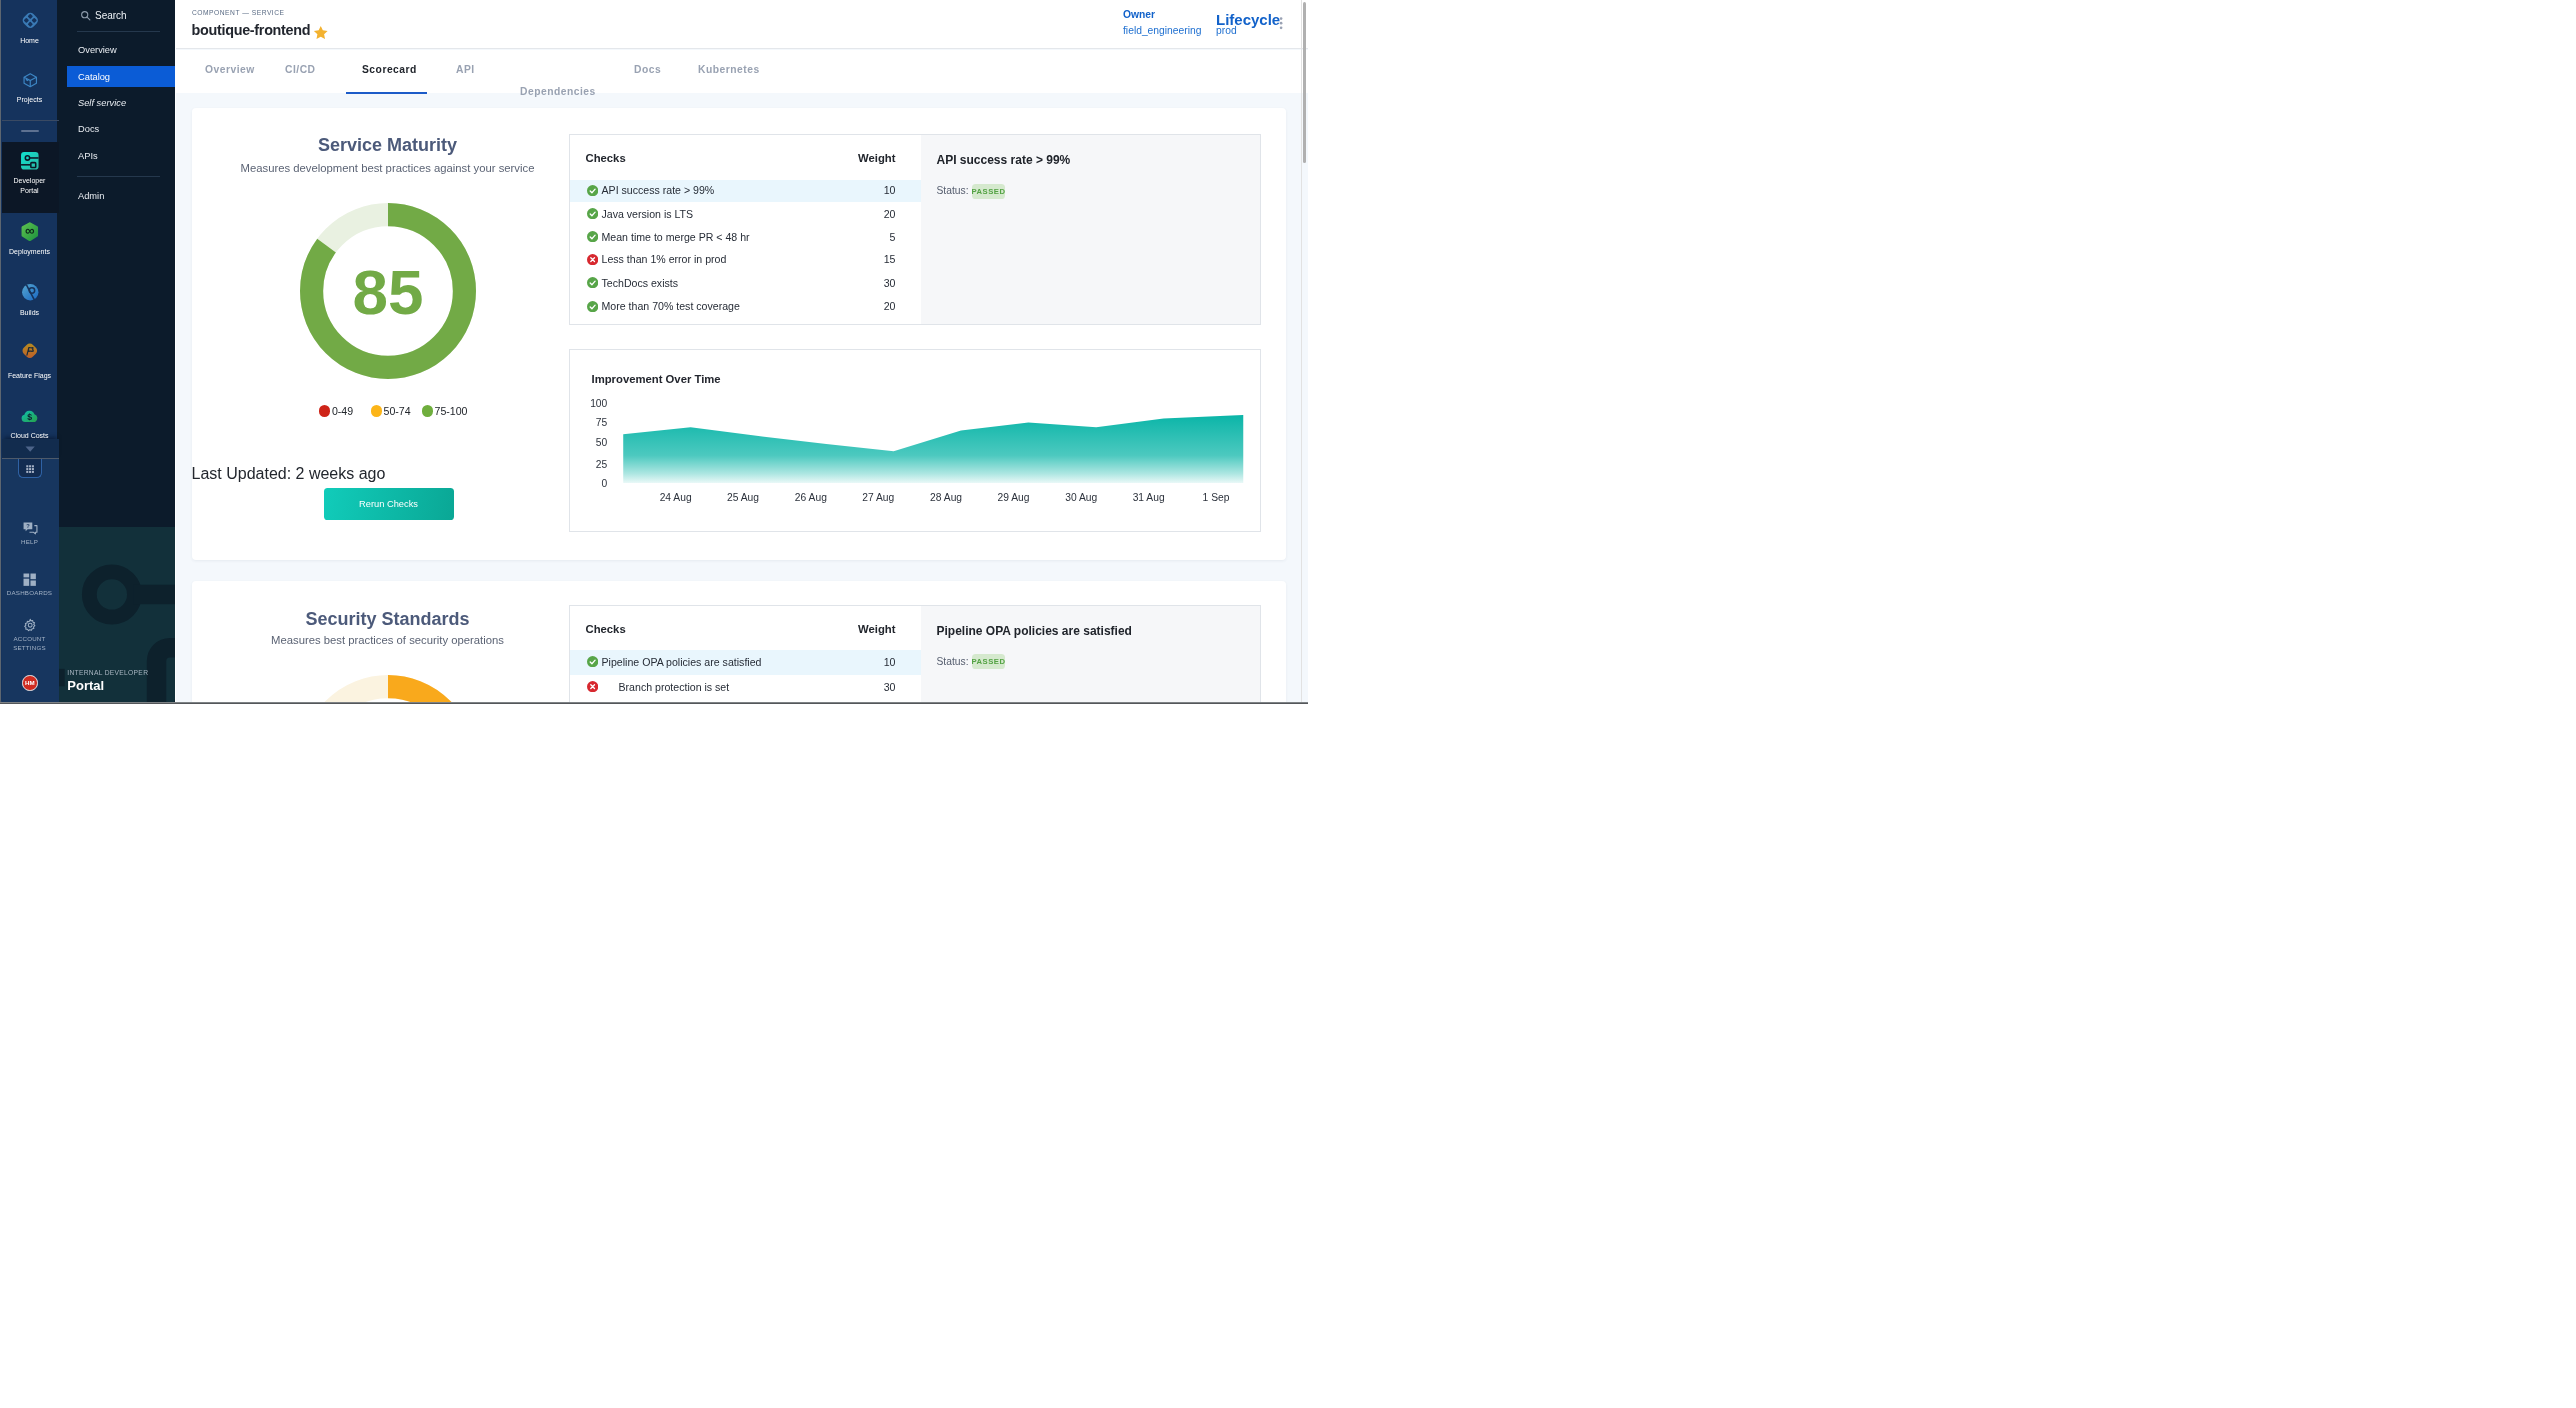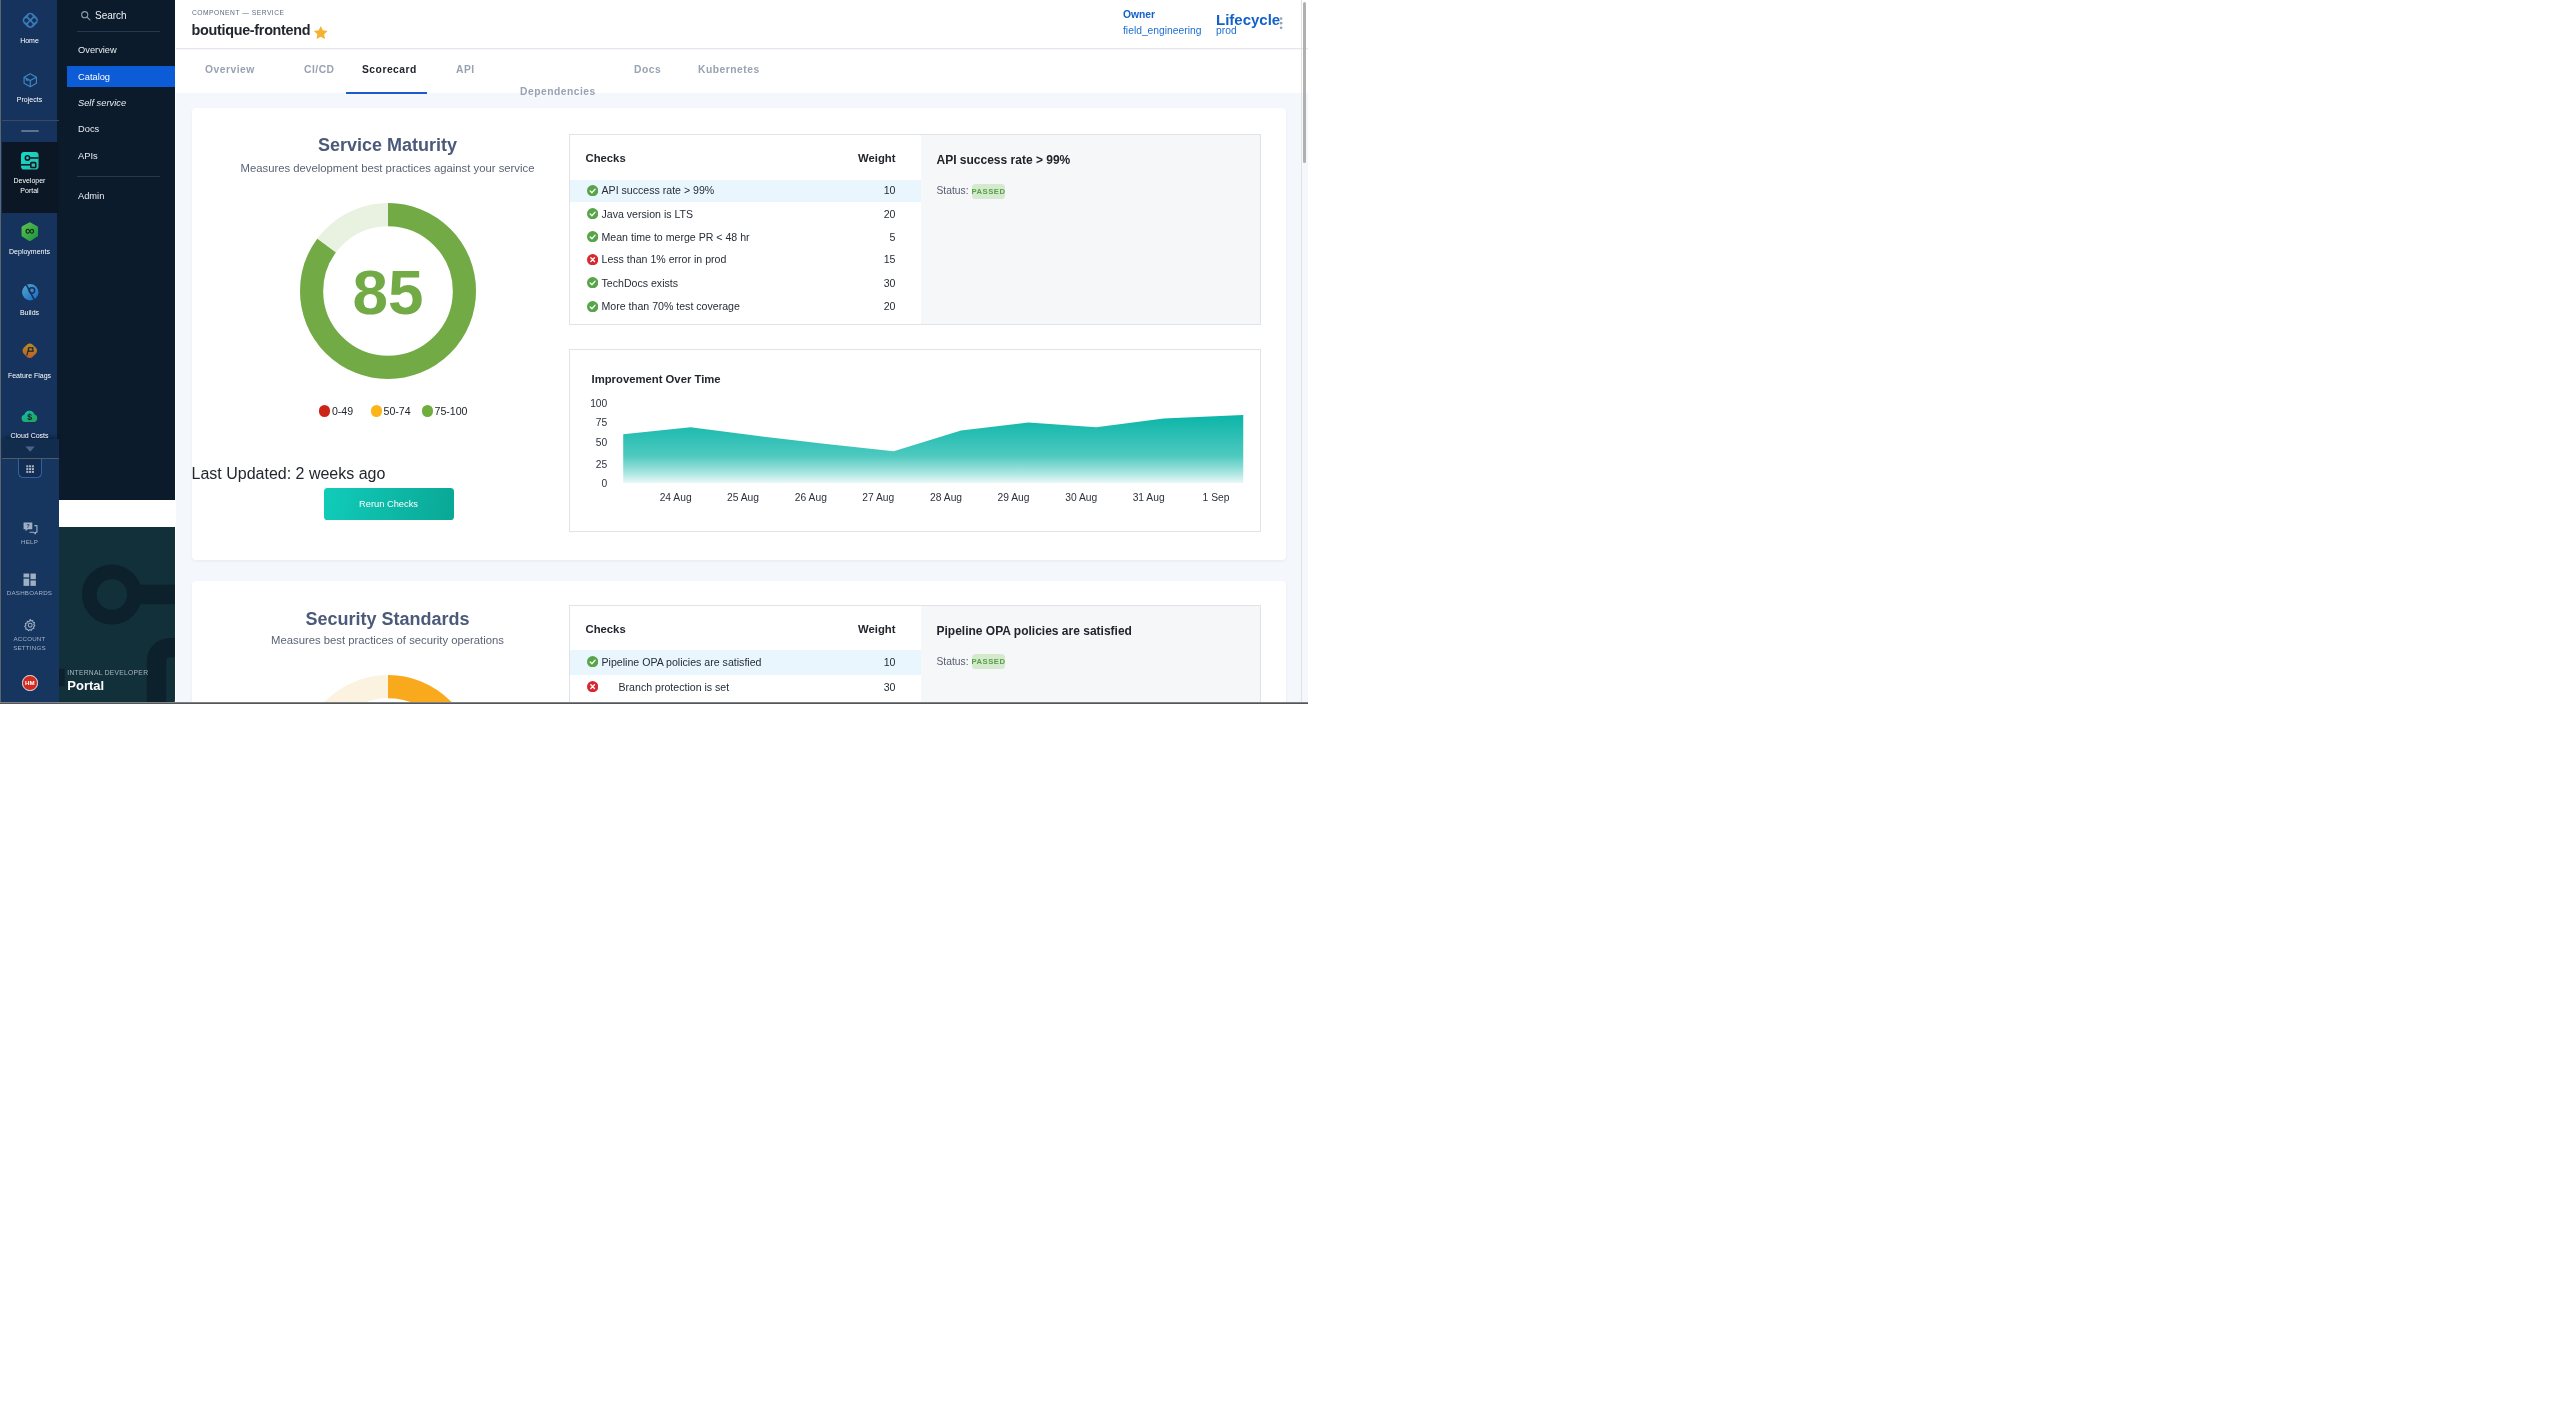--- a/index.html
+++ b/index.html
@@ -8,21 +8,21 @@
 .abs { position:absolute; }
 
 
 #rail { position:absolute; left:0; top:0; width:57px; height:704px; background:#15335d; border-bottom-left-radius:4.1px; z-index:20; border-left:0.5px solid #5d6670;}
 #railbottom { position:absolute; left:0.5px; top:459px; width:57px; height:245px; background:#17365f; border-bottom-left-radius:4.1px; }
 .railsec { position:absolute; left:0.5px; width:57px; }
 .rail-item { position:absolute; width:57px; text-align:center; color:#fff; font-size:7px; }
 .rail-small { color:#a3b2c6; font-size:6.2px; letter-spacing:0.2px; }
 
 
-#menu { position:absolute; left:57px; top:0; width:118px; height:500px; background:#0c1b2b; z-index:19; }
+#menu { position:absolute; left:57px; top:0; width:118px; height:704px; background:#0c1b2b; z-index:19; }
 .menu-item { position:absolute; left:21px; color:#e8ecf1; font-size:9.3px; }
 #menu .hl { position:absolute; left:10.3px; right:0; height:21px; background:#0b5cd6; }
 .mdivider { position:absolute; left:20px; width:83px; height:0.5px; background:#25384d; }
 
 
 #main { position:absolute; left:176px; top:0; right:0; height:704px; background:#f4f8fc; }
 #header { position:absolute; left:0; top:0; right:0; height:49px; background:#fff; border-bottom:0.5px solid #e4e7eb; }
 #tabs { position:absolute; left:0; top:50px; right:0; height:43px; background:#fff; }
 .tab { position:absolute; top:14px; font-size:10.3px; letter-spacing:0.5px; color:#99a2b2; font-weight:bold; }
 .tab.active { color:#21252c; }
@@ -222,21 +222,21 @@
       <div class="abs" style="left:1040px;top:11.3px;font-size:15px;font-weight:bold;color:#1262ca;">Lifecycle</div>
       <div class="abs" style="left:1040px;top:25px;font-size:10.3px;color:#1e6fd0;">prod</div>
       <svg class="abs" style="left:1102px;top:16px;" width="6.2" height="14.4" viewBox="0 0 12 28" fill="#9aa2b4">
         <circle cx="6" cy="5" r="2.6"></circle>
           <circle cx="6" cy="14" r="2.6"></circle>
           <circle cx="6" cy="23" r="2.6"></circle>
       </svg>
     </div>
     <div id="tabs">
       <div class="tab" style="left:29px;">Overview</div>
-      <div class="tab" style="left:128px;">CI/CD</div>
+      <div class="tab" style="left:109px;">CI/CD</div>
       <div class="tab active" style="left:186px;">Scorecard</div>
       <div class="tab" style="left:280px;">API</div>
       <div class="tab" style="left:344px;margin-top:22px;">Dependencies</div>
       <div class="tab" style="left:458px;">Docs</div>
       <div class="tab" style="left:522px;">Kubernetes</div>
       <div class="abs" style="left:170px;top:42px;width:81px;height:1.5px;background:#1c5bc8;"></div>
     </div>
 
     <div class="card" style="top:108px;height:452px;">
       <div class="abs" style="left:0;top:0;width:377px;text-align:center;">

